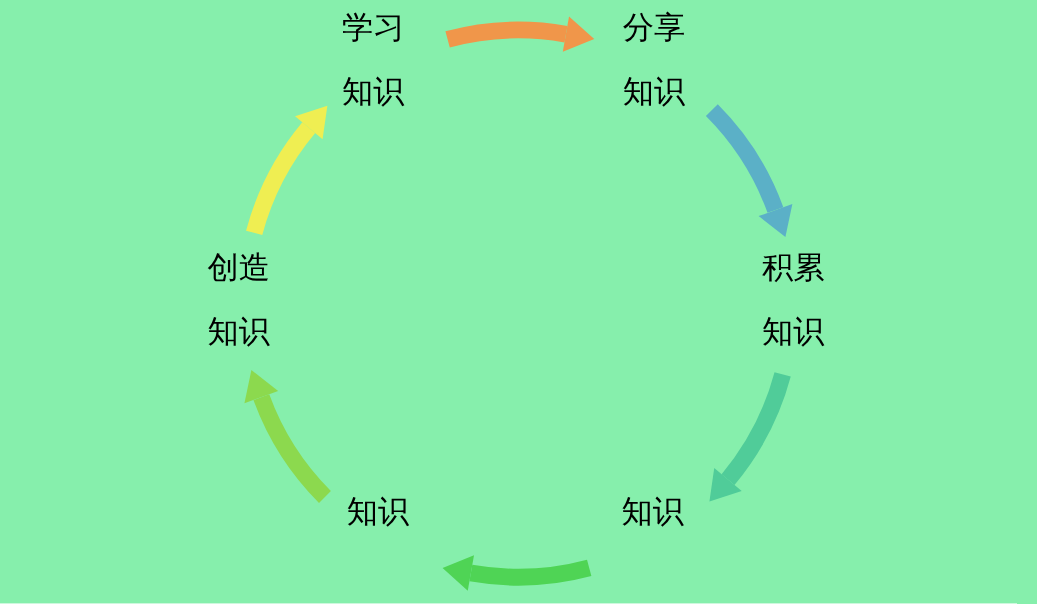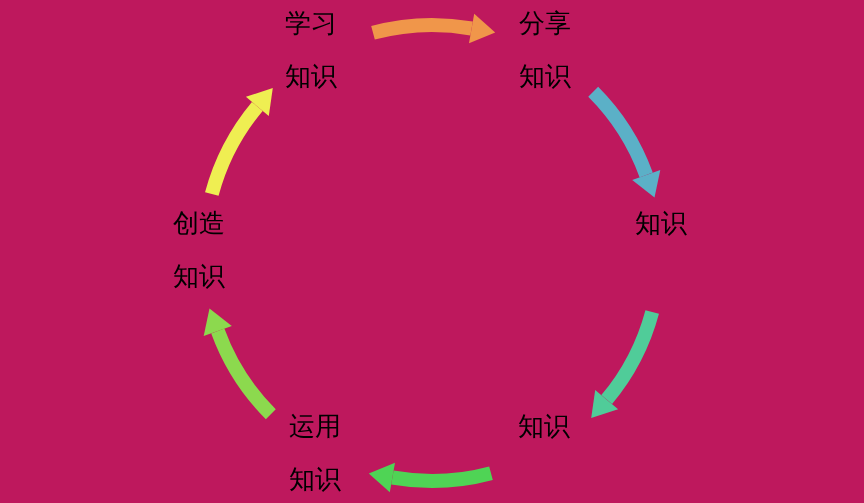--- a/index.html
+++ b/index.html
@@ -4,21 +4,21 @@
 <style>
   html, body {
     margin: 0;
     padding: 0;
     background: #ffffff;
   }
   .canvas {
     position: relative;
     width: 864px;
     height: 503px;
-    background: #be185d;
+    background: #86efac;
     overflow: hidden;
     font-family: "Liberation Sans", sans-serif;
   }
   .arrow-layer {
     position: absolute;
     left: 0;
     top: 0;
   }
   .node {
     position: absolute;
@@ -59,29 +59,29 @@
     <span>学习</span>
     <span>知识</span>
   </div>
 
   <div class="node node-share">
     <span>分享</span>
     <span>知识</span>
   </div>
 
   <div class="node node-accumulate">
+    <span>积累</span>
     <span>知识</span>
   </div>
 
   <div class="node node-query">
     <span>知识</span>
   </div>
 
   <div class="node node-apply">
-    <span>运用</span>
     <span>知识</span>
   </div>
 
   <div class="node node-create">
     <span>创造</span>
     <span>知识</span>
   </div>
 
 </div>
 

